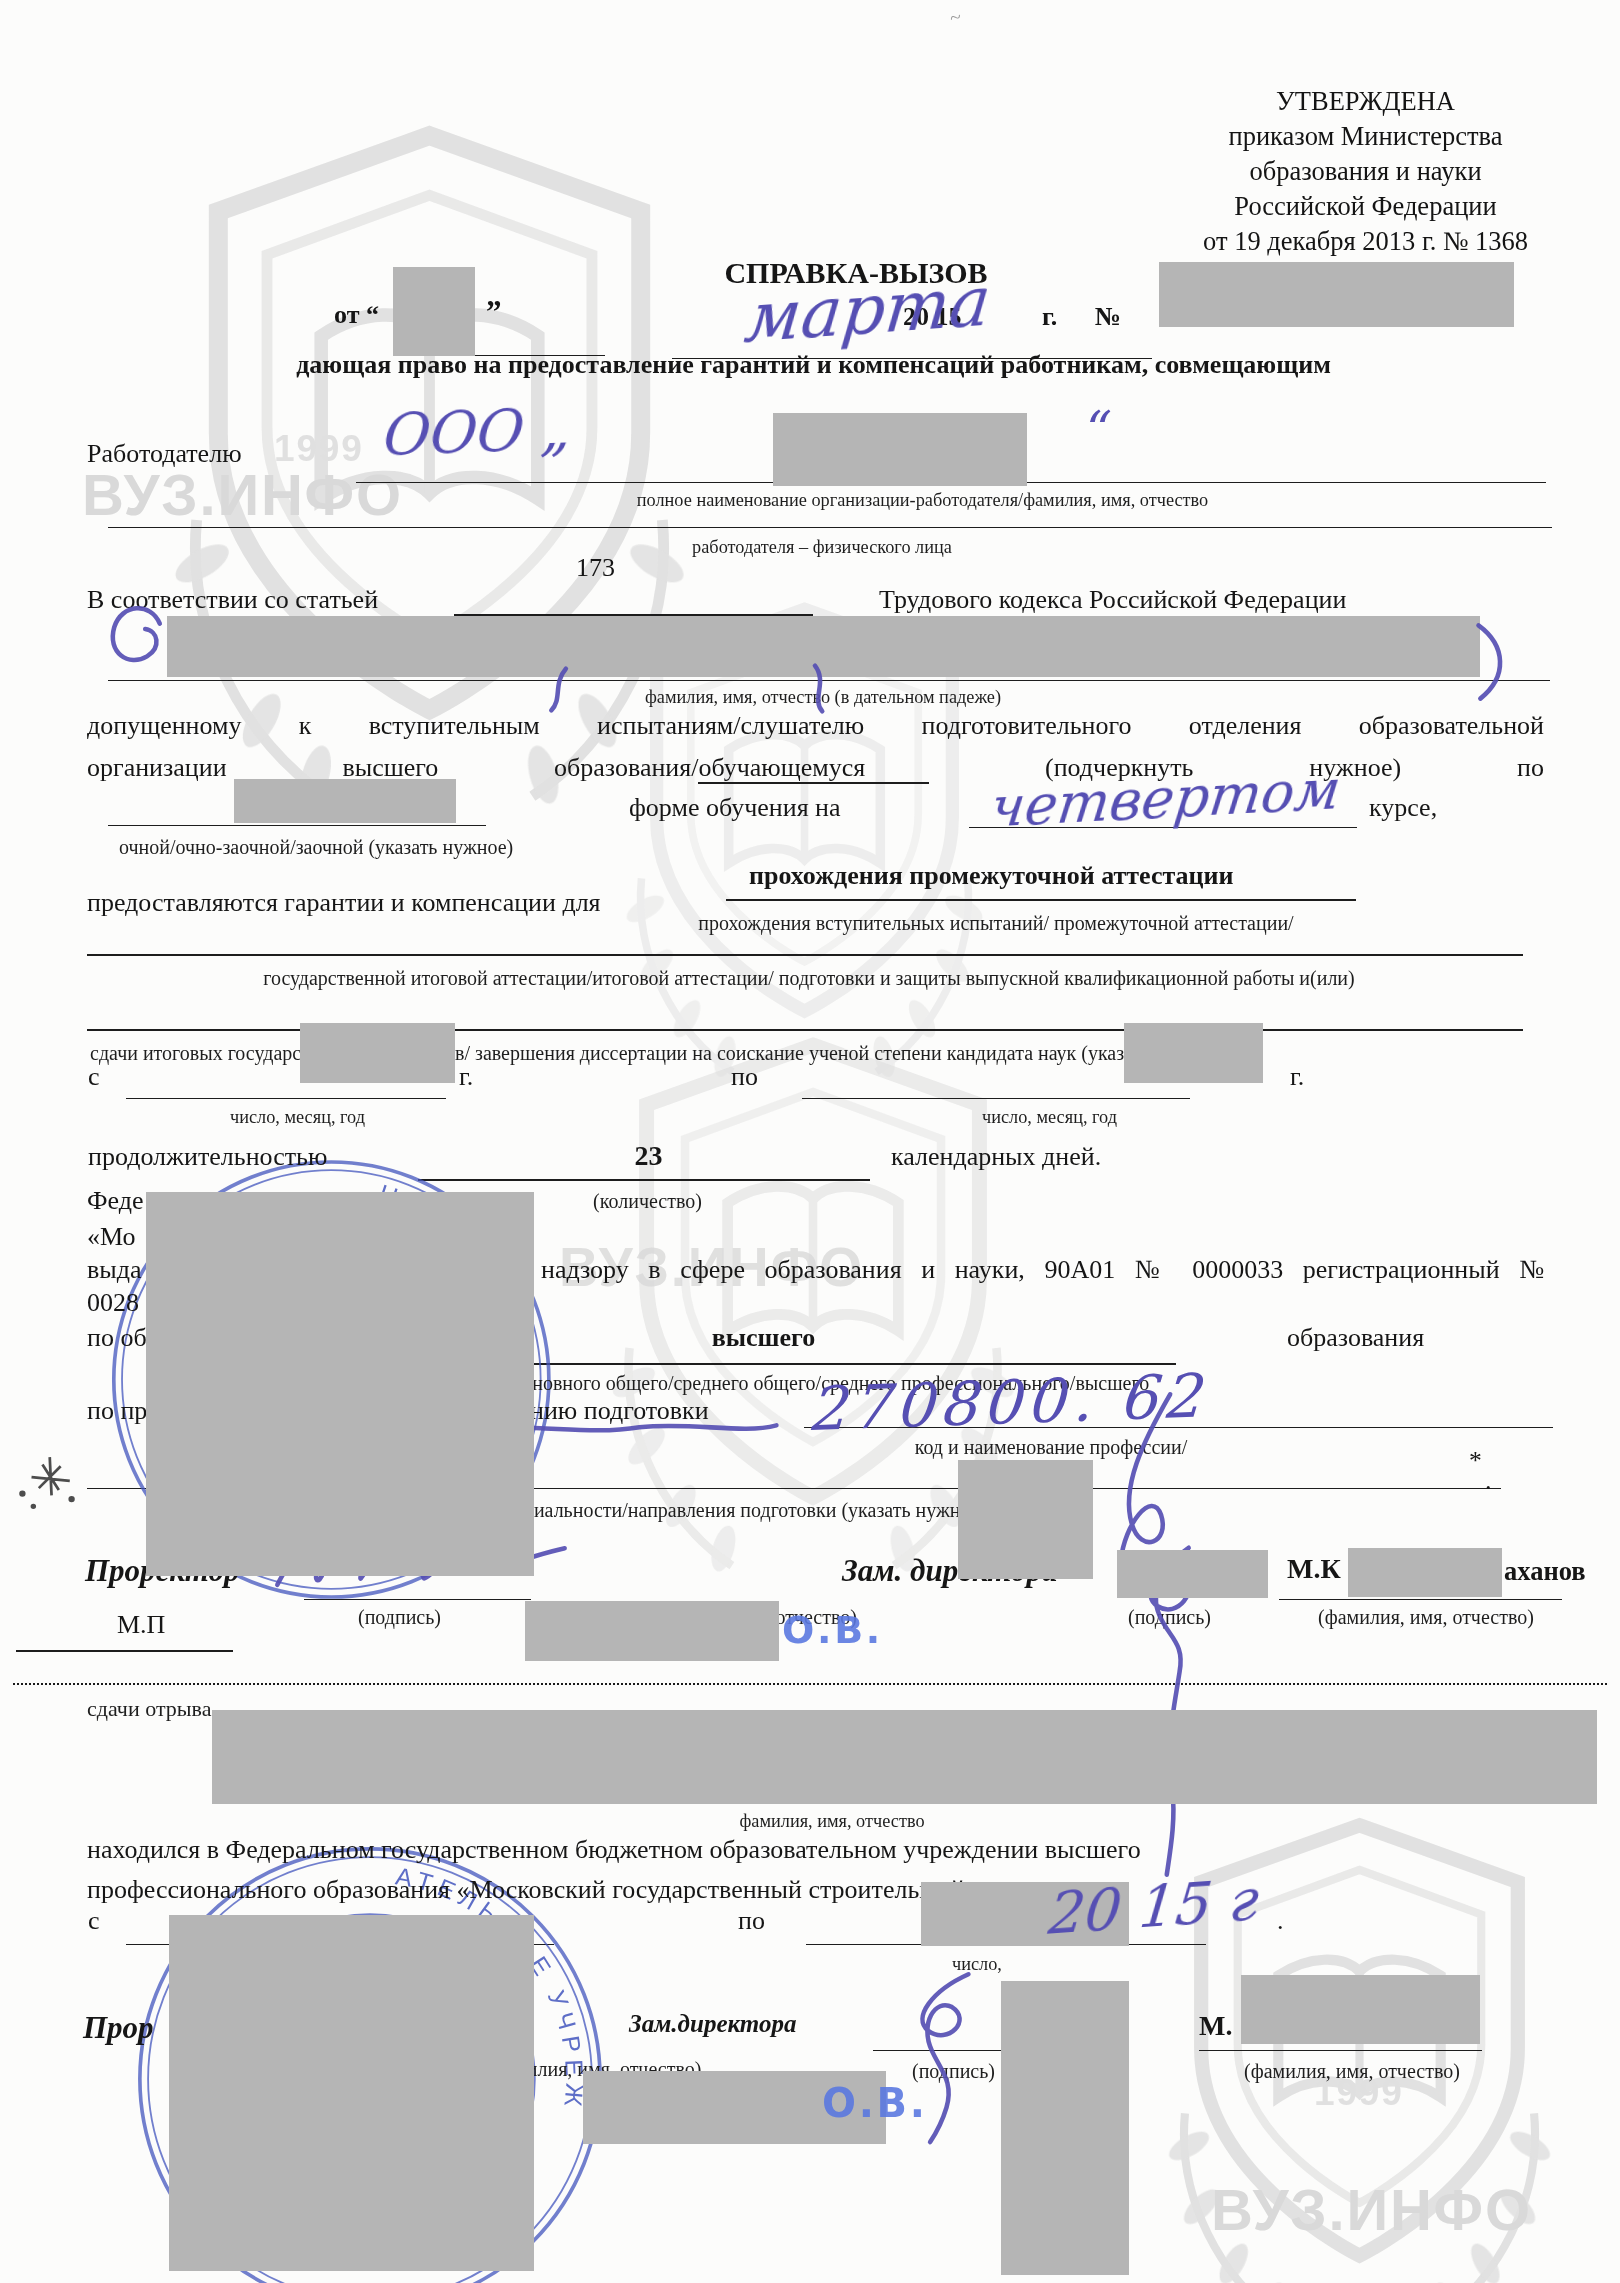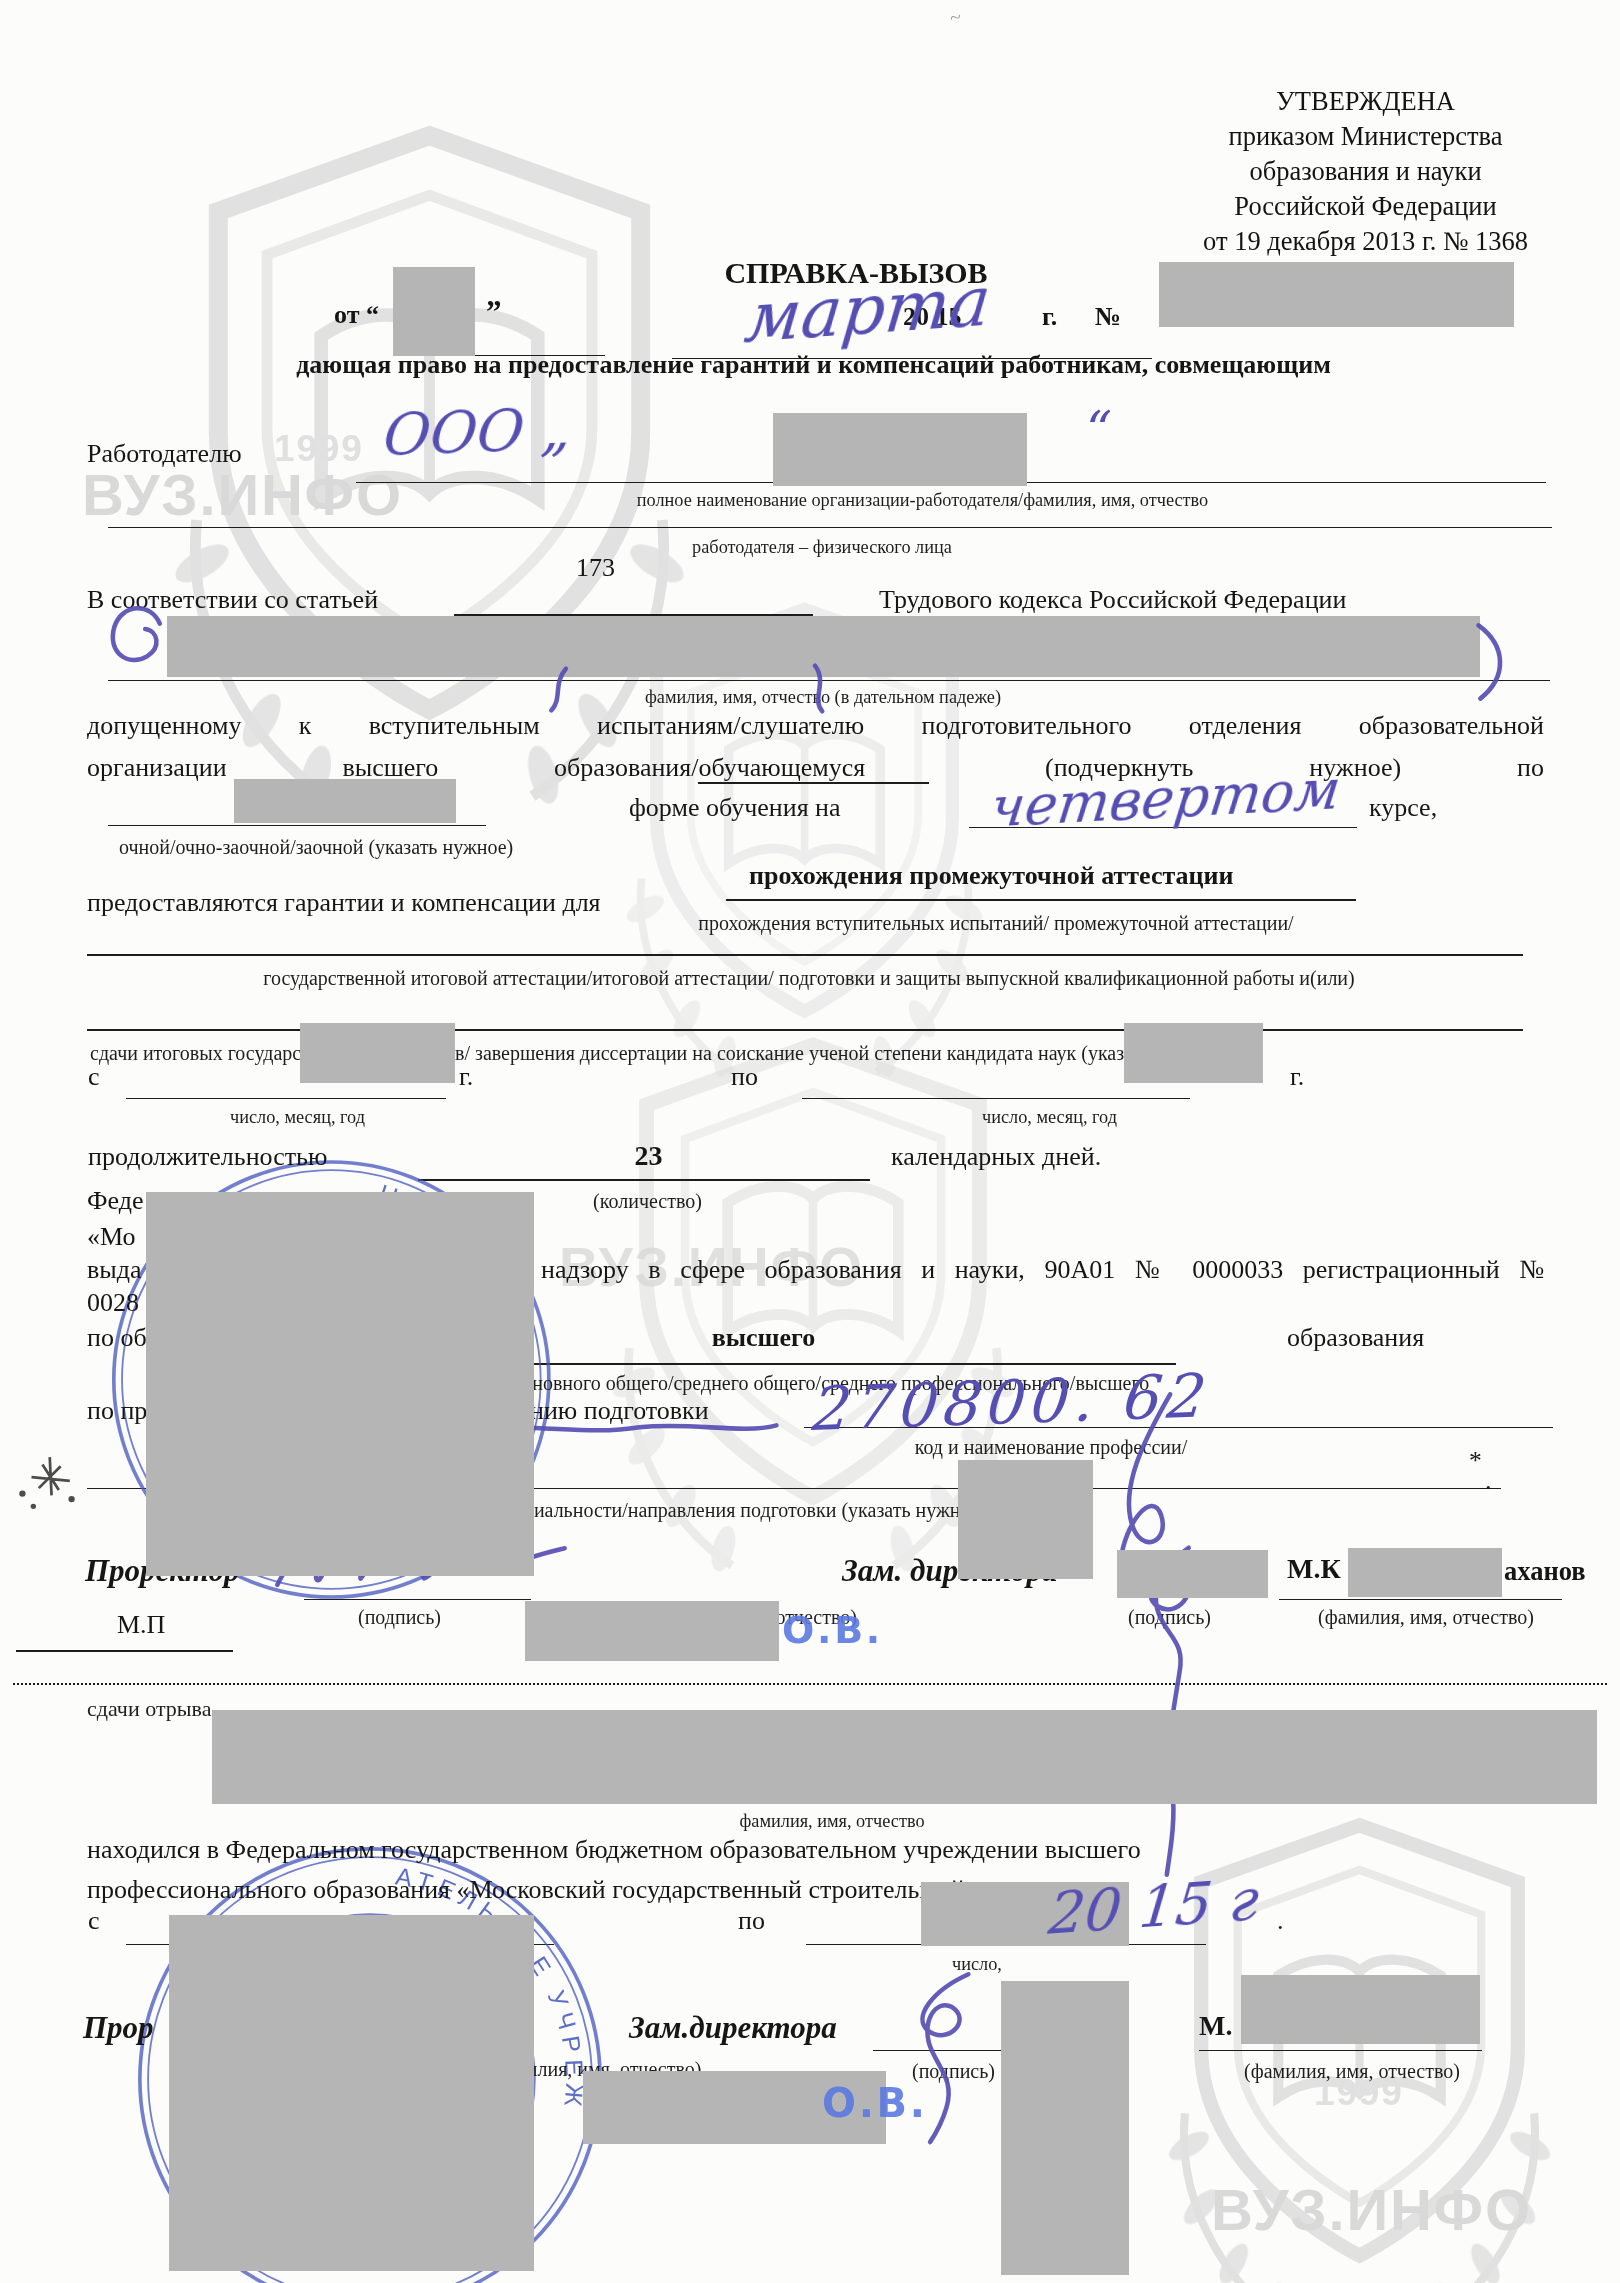--- a/index.html
+++ b/index.html
@@ -296,21 +296,21 @@
   <div class="cap z2" style="left:952px;top:1954px;font-size:18.3px;">число,</div>
 
   <div class="box" style="left:169px;top:1915px;width:365px;height:356px;"></div>
   <div class="box" style="left:1001px;top:1981px;width:128px;height:294px;"></div>
 
   <div class="t b i z2" style="left:83px;top:2010px;font-size:31px;">Прор</div>
   <div class="cap capc z2" style="left:411px;top:2058px;width:365px;font-size:20px;">(фамилия, имя, отчество)</div>
   <div class="box" style="left:583px;top:2071px;width:303px;height:73px;"></div>
   <div class="ov" style="left:822px;top:2080px;font-size:40px;">О.В.</div>
 
-  <div class="t b i z2" style="left:629px;top:2010px;font-size:31px;">Зам.директора</div>
+  <div class="t b i z2" style="left:629px;top:2010px;font-size:25px;">Зам.директора</div>
   <svg class="sig" style="left:859px;top:1963px;" width="155" height="183" viewBox="0 0 170 200">
       <path d="M120 12 C80 30 58 60 76 74 C98 90 124 62 102 48 C84 38 66 66 80 96 C90 118 104 130 96 158 C90 178 82 190 78 196"></path>
     </svg>
   <div class="ln" style="left:873px;top:2050px;width:215px;"></div>
   <div class="cap z2" style="left:912px;top:2060px;font-size:20px;">(подпись)</div>
 
   <div class="t b z2" style="left:1199px;top:2010px;font-size:28px;">М.</div>
   <div class="box" style="left:1241px;top:1975px;width:239px;height:69px;"></div>
   <div class="ln" style="left:1199px;top:2050px;width:283px;"></div>
   <div class="cap capc z2" style="left:1206px;top:2060px;width:292px;font-size:20px;">(фамилия, имя, отчество)</div>

